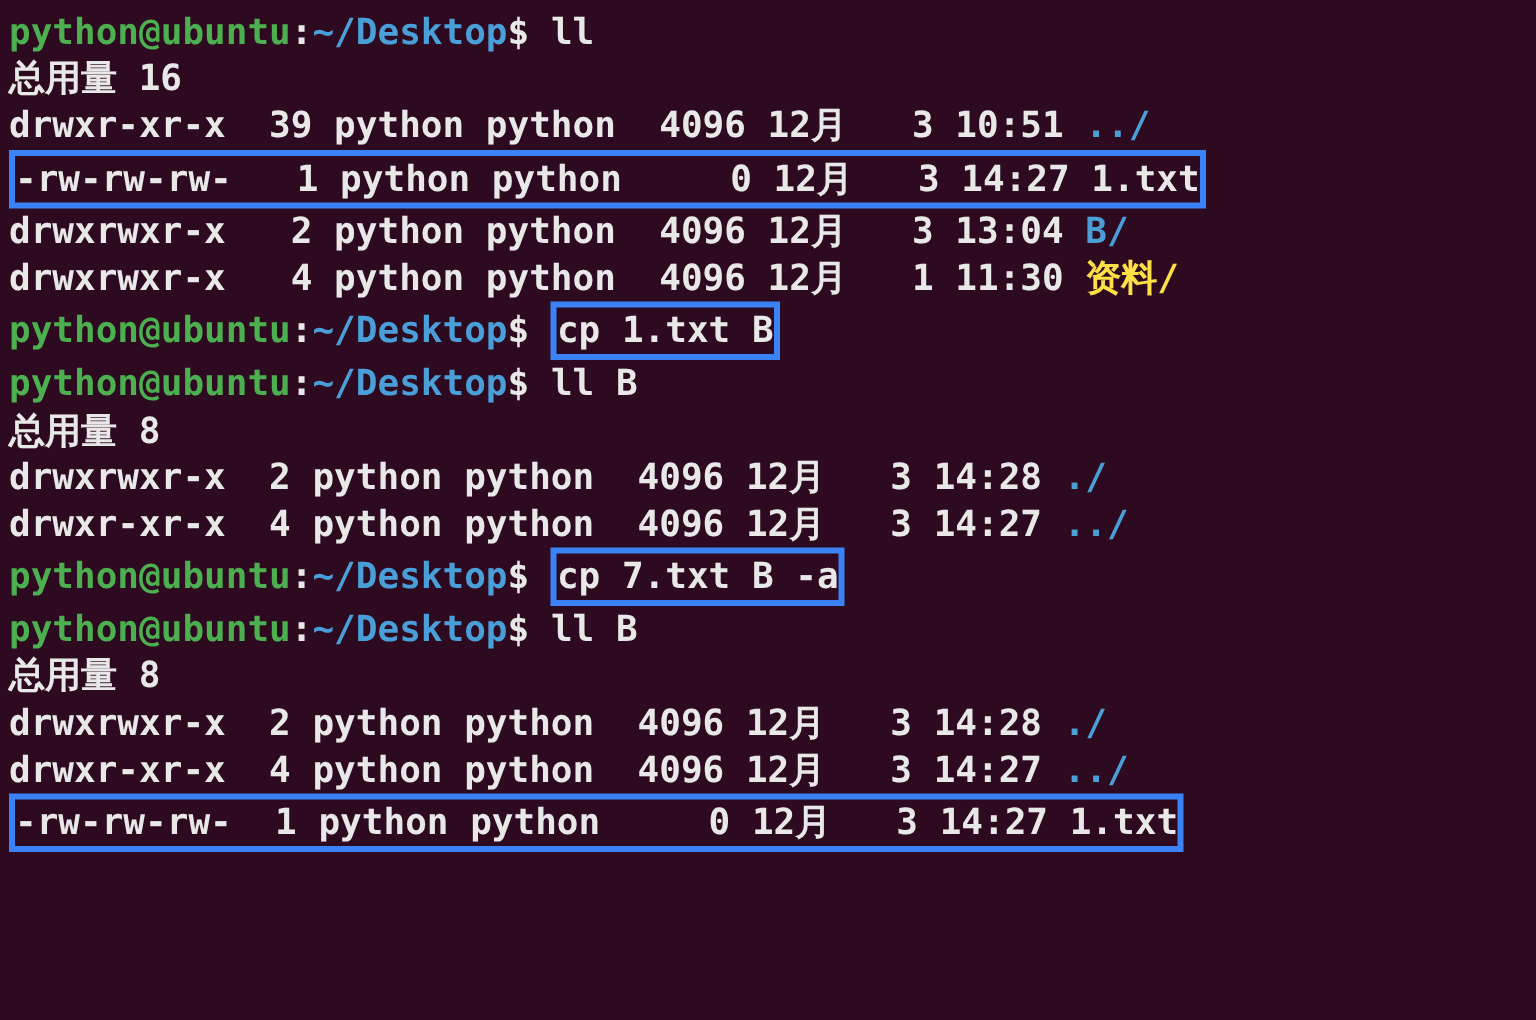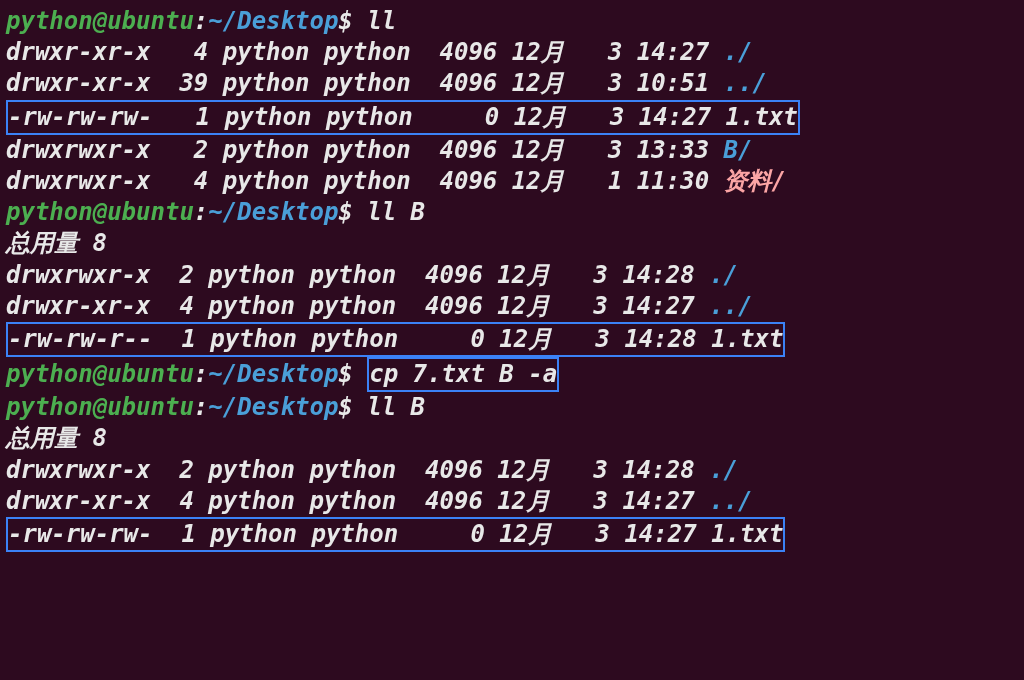--- a/index.html
+++ b/index.html
@@ -15,52 +15,51 @@
       line-height: 1.3;
       padding: 6px;
       color: #e0e0e0;
       width: 1024px;
       height: 680px;
       overflow: hidden;
     }
     .line {
       white-space: pre;
       position: relative;
-      font-style: italic;
     }
     .green { color: #4caf50; }
     .white { color: #e8e8e8; }
     .blue { color: #4a9fd8; }
-    .lightblue { color: #fca5a5; }
+    .lightblue { color: #fde047; }
     .boxed {
-      border: 2px solid #3b82f6;
+      border: 4px solid #3b82f6;
       display: inline-block;
     }
     .cursor {
       background-color: #e8e8e8;
       display: inline-block;
       width: 14px;
       height: 24px;
       vertical-align: text-bottom;
     }
   </style>
 </head>
 <body>
 
 <div id="terminal">
     <div class="line"><span class="green">python@ubuntu</span><span class="white">:</span><span class="blue">~/Desktop</span><span class="white">$ </span><span class="white">ll</span></div>
-    <div class="line"><span class="white">drwxr-xr-x   4 python python  4096 12月   3 14:27 </span><span class="blue">./</span></div>
+    <div class="line"><span class="white">总用量 16</span></div>
     <div class="line"><span class="white">drwxr-xr-x  39 python python  4096 12月   3 10:51 </span><span class="blue">../</span></div>
     <div class="line"><span class="boxed"><span class="white">-rw-rw-rw-   1 python python     0 12月   3 14:27 </span><span class="white">1.txt</span></span></div>
-    <div class="line"><span class="white">drwxrwxr-x   2 python python  4096 12月   3 13:33 </span><span class="blue">B/</span></div>
+    <div class="line"><span class="white">drwxrwxr-x   2 python python  4096 12月   3 13:04 </span><span class="blue">B/</span></div>
     <div class="line"><span class="white">drwxrwxr-x   4 python python  4096 12月   1 11:30 </span><span class="lightblue">资料/</span></div>
+    <div class="line"><span class="green">python@ubuntu</span><span class="white">:</span><span class="blue">~/Desktop</span><span class="white">$ </span><span class="white boxed">cp 1.txt B</span></div>
     <div class="line"><span class="green">python@ubuntu</span><span class="white">:</span><span class="blue">~/Desktop</span><span class="white">$ </span><span class="white">ll B</span></div>
     <div class="line"><span class="white">总用量 8</span></div>
     <div class="line"><span class="white">drwxrwxr-x  2 python python  4096 12月   3 14:28 </span><span class="blue">./</span></div>
     <div class="line"><span class="white">drwxr-xr-x  4 python python  4096 12月   3 14:27 </span><span class="blue">../</span></div>
-    <div class="line"><span class="boxed"><span class="white">-rw-rw-r--  1 python python     0 12月   3 14:28 </span><span class="white">1.txt</span></span></div>
     <div class="line"><span class="green">python@ubuntu</span><span class="white">:</span><span class="blue">~/Desktop</span><span class="white">$ </span><span class="white boxed">cp 7.txt B -a</span></div>
     <div class="line"><span class="green">python@ubuntu</span><span class="white">:</span><span class="blue">~/Desktop</span><span class="white">$ </span><span class="white">ll B</span></div>
     <div class="line"><span class="white">总用量 8</span></div>
     <div class="line"><span class="white">drwxrwxr-x  2 python python  4096 12月   3 14:28 </span><span class="blue">./</span></div>
     <div class="line"><span class="white">drwxr-xr-x  4 python python  4096 12月   3 14:27 </span><span class="blue">../</span></div>
     <div class="line"><span class="boxed"><span class="white">-rw-rw-rw-  1 python python     0 12月   3 14:27 </span><span class="white">1.txt</span></span></div>
   </div>
 
 </body></html>

